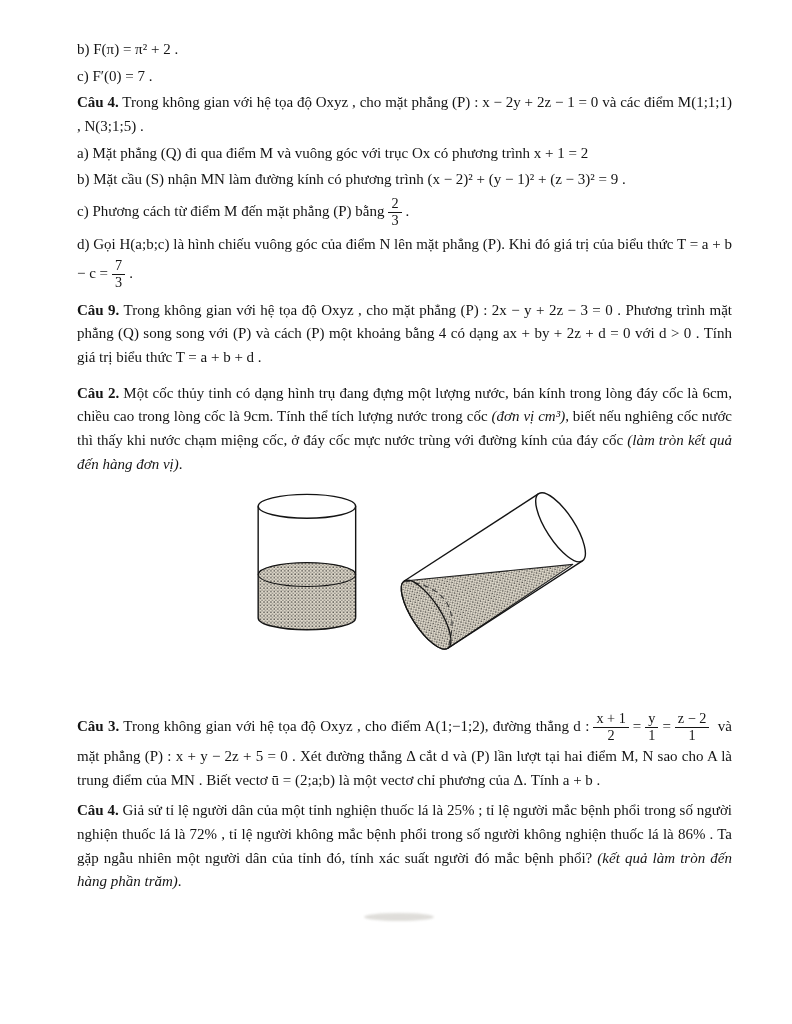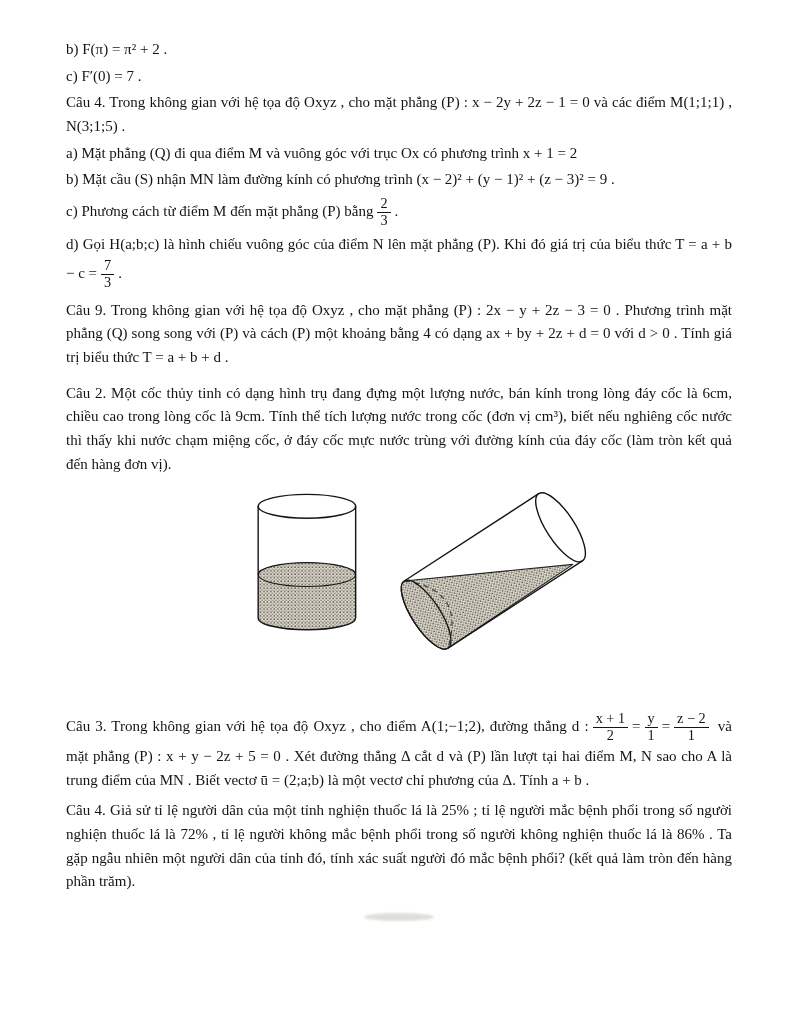--- a/index.html
+++ b/index.html
@@ -3,23 +3,23 @@
 <meta charset="utf-8">
 <style>
   * { margin:0; padding:0; box-sizing:border-box; }
   html, body { background:#ffffff; }
   body {
     width:792px; min-height:1024px; margin:0 auto;
     font-family:"Liberation Serif", serif;
     color:#141414; font-size:15px; line-height:1.58;
   }
   .page { padding:38px 60px 30px 66px; position:relative; }
-  p { text-align:justify; margin:0 0 3px 0; }
-  .bold { font-weight:normal; }
-  .it { }
+  p { text-align:justify; margin:0 0 3px 11px; }
+  .bold { font-weight:bold; }
+  .it { font-style:italic; }
   .gap-sm { margin-top:7px; }
   .gap-md { margin-top:12px; }
   .frac {
     display:inline-block; vertical-align:middle; text-align:center;
     line-height:1.12; margin:1px 4px; font-size:0.95em;
   }
   .frac > span { display:block; padding:0 3px; }
   .frac .num { border-bottom:1px solid #141414; }
   .figure-wrap { width:100%; text-align:center; margin:14px 0 44px 0; }
   .figure-wrap svg { display:inline-block; }

